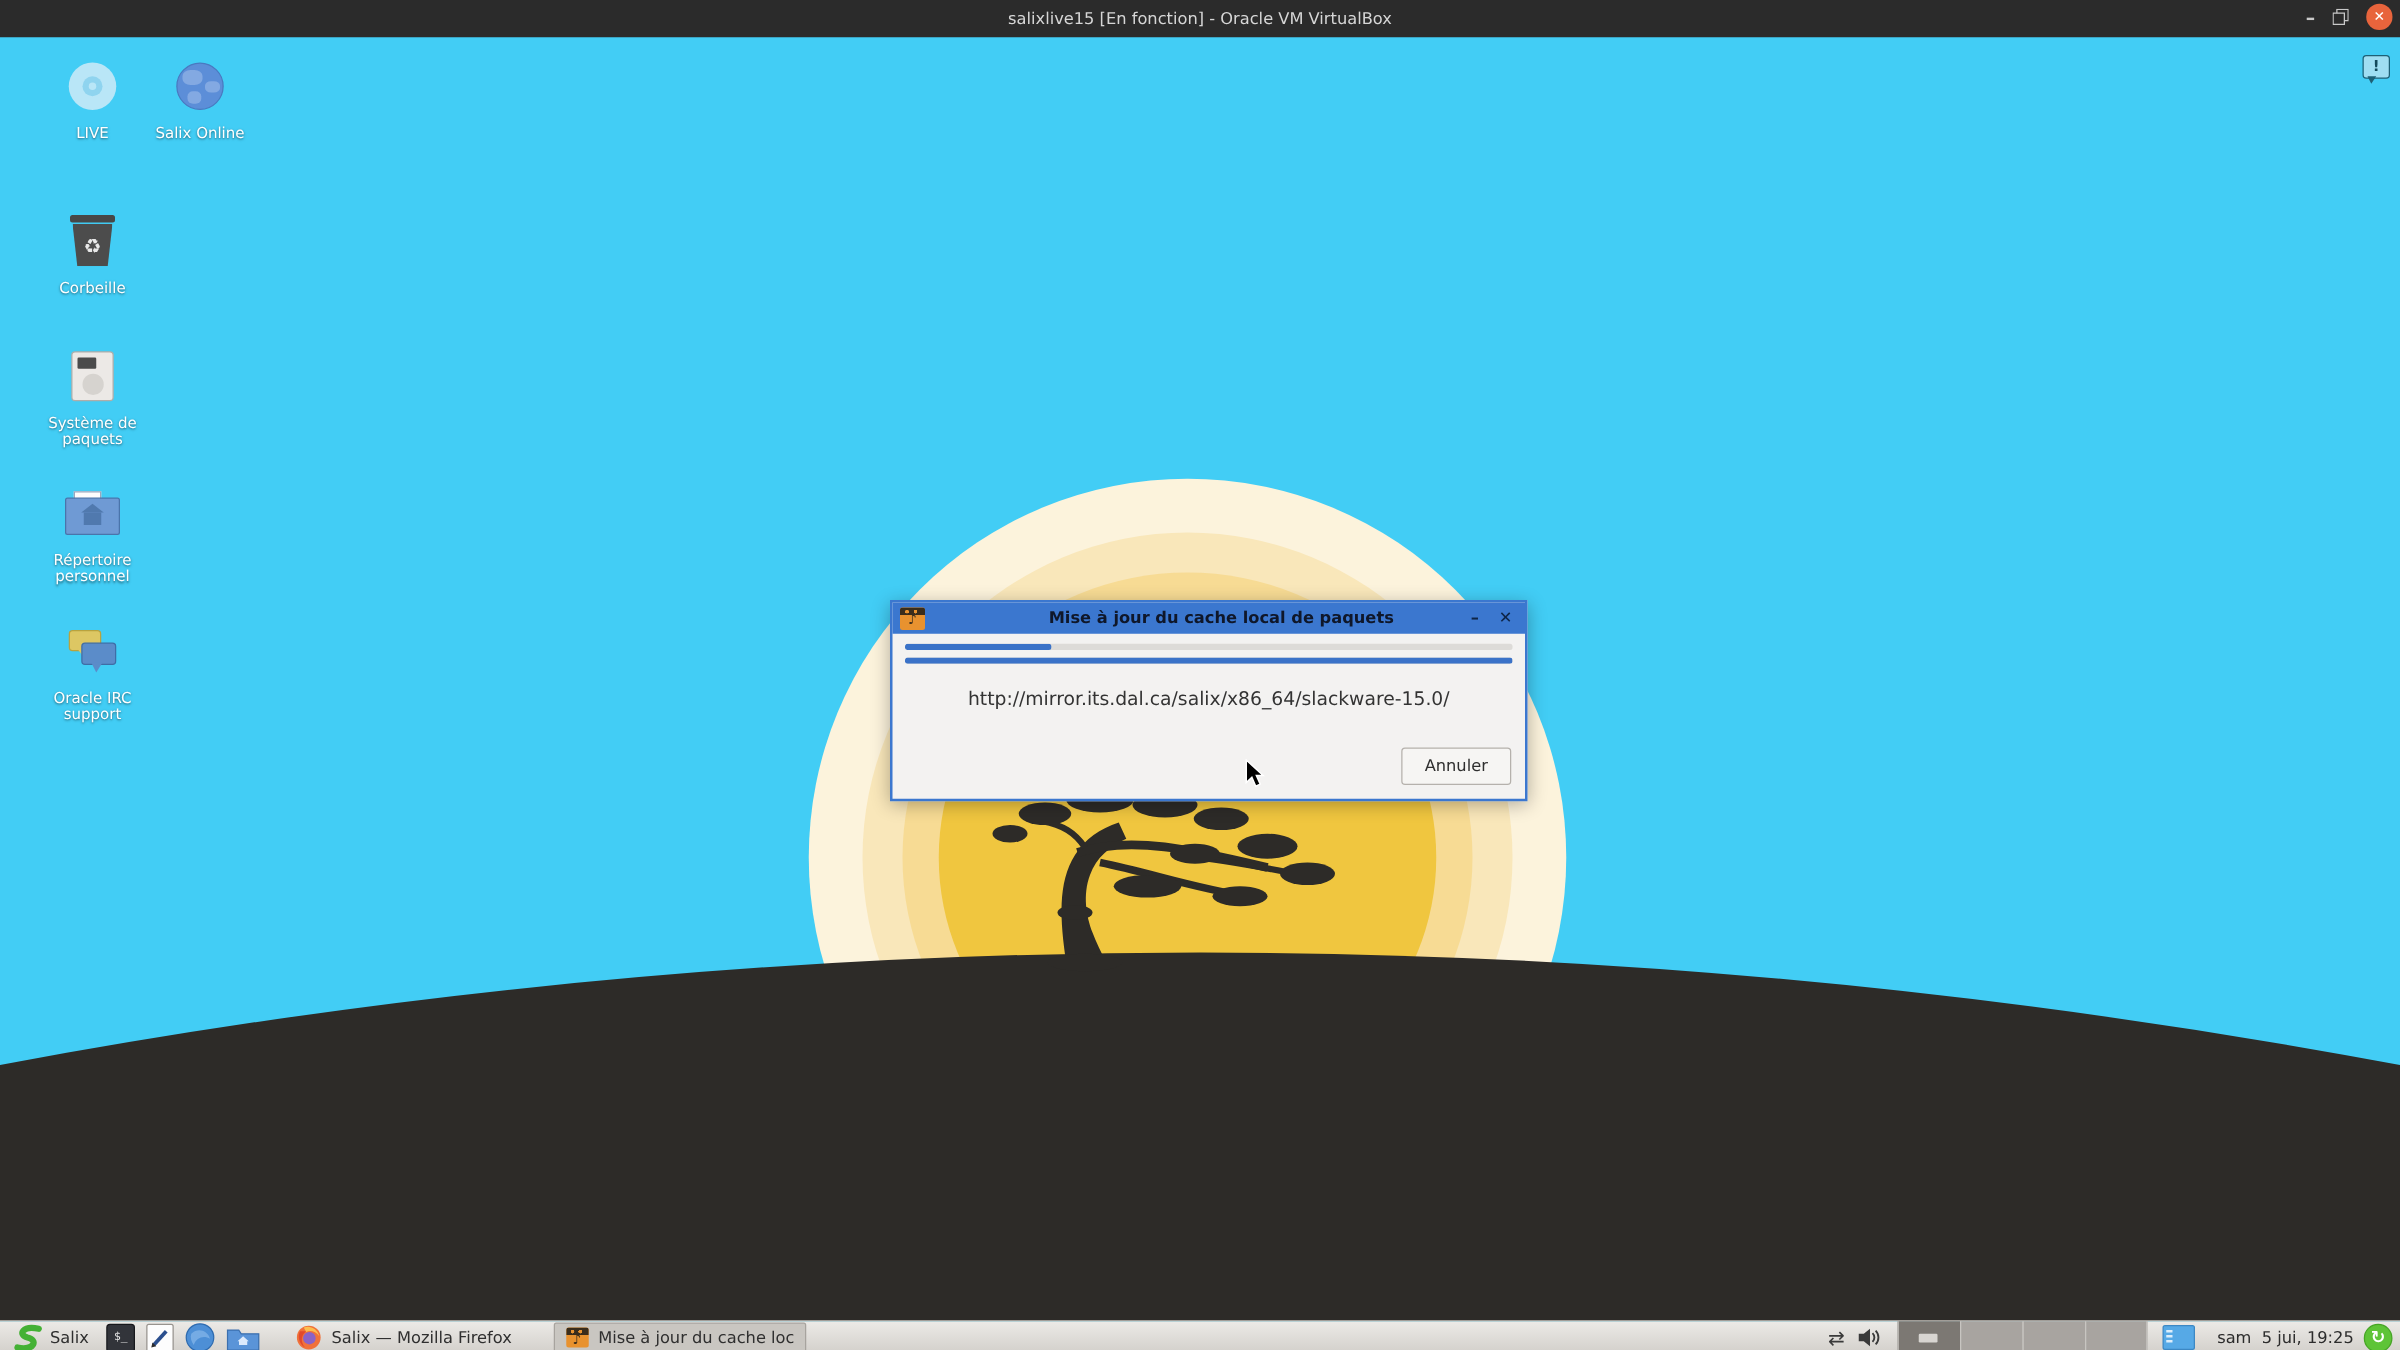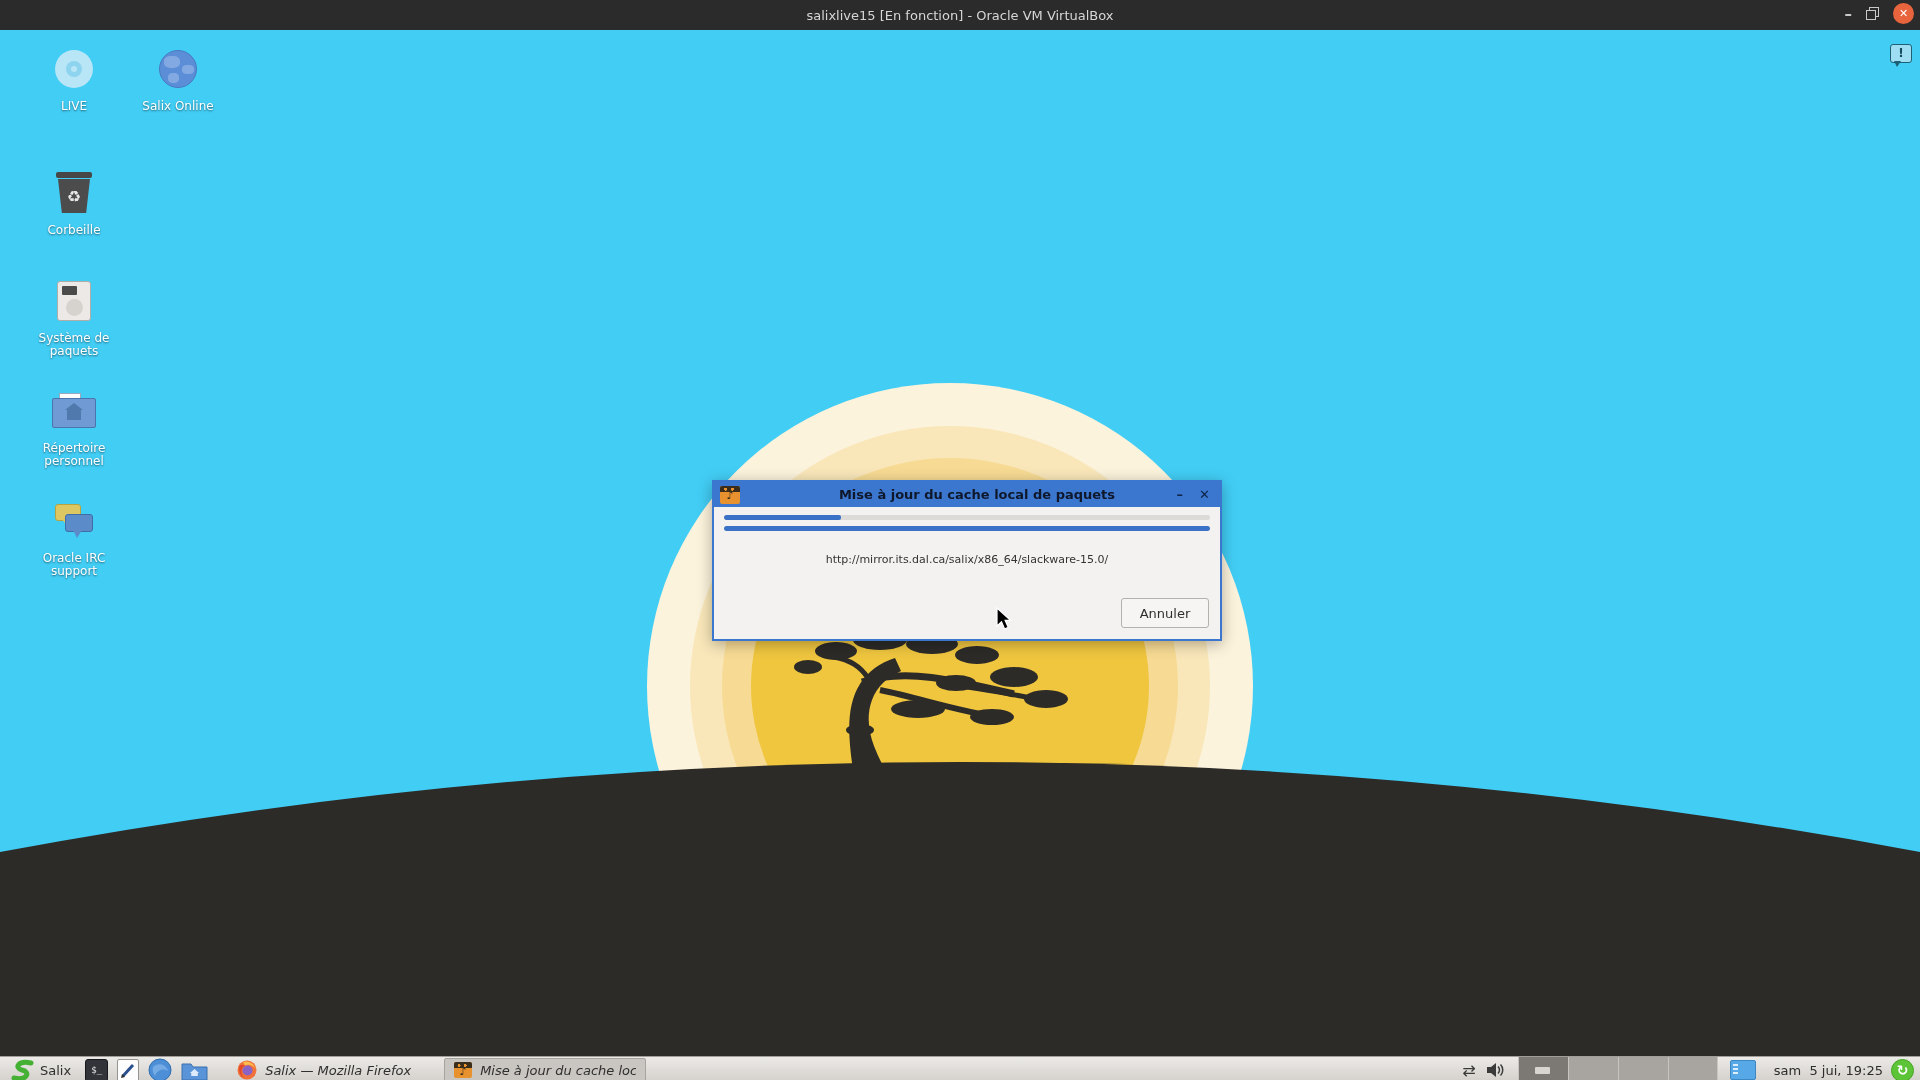--- a/index.html
+++ b/index.html
@@ -51,36 +51,36 @@
   
   .dialog { position:absolute; left:712px; top:450px; width:510px; height:161px; border:2px solid #3b77cf; background:#f3f2f1; box-shadow:0 3px 14px rgba(0,0,0,.3); }
   .dlg-tb { height:25px; background:#3b77cf; display:flex; align-items:center; position:relative; padding:0 6px; }
   .dlg-title { flex:1; text-align:center; color:#0f172a; font-weight:bold; font-size:13px; }
   .dlg-ctrl { display:flex; gap:16px; position:absolute; right:10px; top:0; height:25px; align-items:center; }
   .dlg-min,.dlg-close { color:#0e2547; font-weight:bold; font-size:13px; line-height:12px; }
   .dlg-body { position:relative; height:132px; }
   .pbar { position:absolute; left:10px; right:10px; height:5px; background:#dddbd8; border-radius:2px; overflow:hidden; }
   .pbar .fill { height:100%; background:#3a72c8; border-radius:2px; }
   .pbar1 { top:8px; } .pbar2 { top:19px; }
-  .dlg-text { position:absolute; top:41px; left:0; right:0; text-align:center; color:#333333; font-size:11px; line-height:23px; }
+  .dlg-text { position:absolute; top:41px; left:0; right:0; text-align:center; color:#333333; font-size:15px; line-height:23px; }
   .dlg-cancel { position:absolute; right:11px; bottom:11px; width:88px; height:30px; background:#f6f5f3; border:1px solid #b5b1ac; border-radius:3px; font-size:13px; color:#2f2f2f; font-family:inherit; }
 
   .cursor { position:absolute; left:996px; top:577px; }
 
   
   .taskbar { height:27px; background:linear-gradient(#eceae7,#d2cfca); border-top:1px solid #a19d98; display:flex; align-items:center; padding:0 4px; position:relative; }
   .tb-menu { display:flex; align-items:center; gap:5px; padding:0 6px; height:27px; }
   .tb-menu-label { font-size:13px; color:#2f2f2f; }
   .launchers { display:flex; align-items:center; gap:9px; margin-left:8px; }
   .term { width:23px; height:23px; background:#32343a; border-radius:3px; border:1px solid #17181c; color:#e8e8e8; font-size:9px; font-family:"DejaVu Sans Mono",monospace; display:flex; align-items:center; justify-content:center; }
   .editor { width:22px; height:23px; background:#fdfdfd; border:1px solid #97938e; border-radius:2px; display:flex; align-items:center; justify-content:center; }
   .task { display:flex; align-items:center; gap:8px; height:25px; padding:0 9px; font-size:13px; color:#2f2f2f; }
   .task.ff { margin-left:20px; }
   .task.active { margin-left:24px; background:#c9c6c1; border:1px solid #a7a39e; border-radius:2px; width:202px; }
-  .task .lbl { white-space:nowrap; overflow:hidden;font-style:italic; }
+  .task .lbl { white-space:nowrap; overflow:hidden; }
   .pkg { width:18px; height:16px; background:#e8922f; border-radius:2px; position:relative; flex:0 0 auto; }
   .pkg .band { position:absolute; left:0; top:0; right:0; height:6px; background:#3a2d1c; border-radius:2px 2px 0 0;
     background-image:radial-gradient(circle at 28% 55%, #e8922f 1.4px, transparent 1.6px), radial-gradient(circle at 62% 55%, #e8922f 1.4px, transparent 1.6px); }
   .pkg .note { position:absolute; left:0; right:0; top:3px; text-align:center; color:#3a2d1c; font-size:11px; }
   .spacer { flex:1; }
   .tray { display:flex; align-items:center; }
   .arrows-icon { font-size:16px; color:#3a3a3a; margin-right:10px; }
   .pager { display:flex; height:27px; margin-left:12px; }
   .ws { width:50px; height:27px; background:#a8a4a0; border-left:1px solid #c8c5c1; position:relative; }
   .ws:last-child { border-right:1px solid #c8c5c1; }
@@ -135,21 +135,21 @@
     </g>
   </svg>
 
   <div class="dicon" style="left:26px;top:16px;">
     <div class="di-gfx">
         <div class="cd"></div>
       </div>
     <div class="di-label">LIVE</div>
   </div>
 
-  <div class="dicon" style="left:130px;top:16px;">
+  <div class="dicon" style="left:112px;top:16px;">
     <div class="di-gfx">
       <div class="globe">
         <i style="left:4px;top:5px;width:16px;height:12px;"></i>
         <i style="left:22px;top:14px;width:12px;height:9px;"></i>
         <i style="left:8px;top:22px;width:11px;height:10px;"></i>
       </div>
     </div>
     <div class="di-label">Salix Online</div>
   </div>
 

